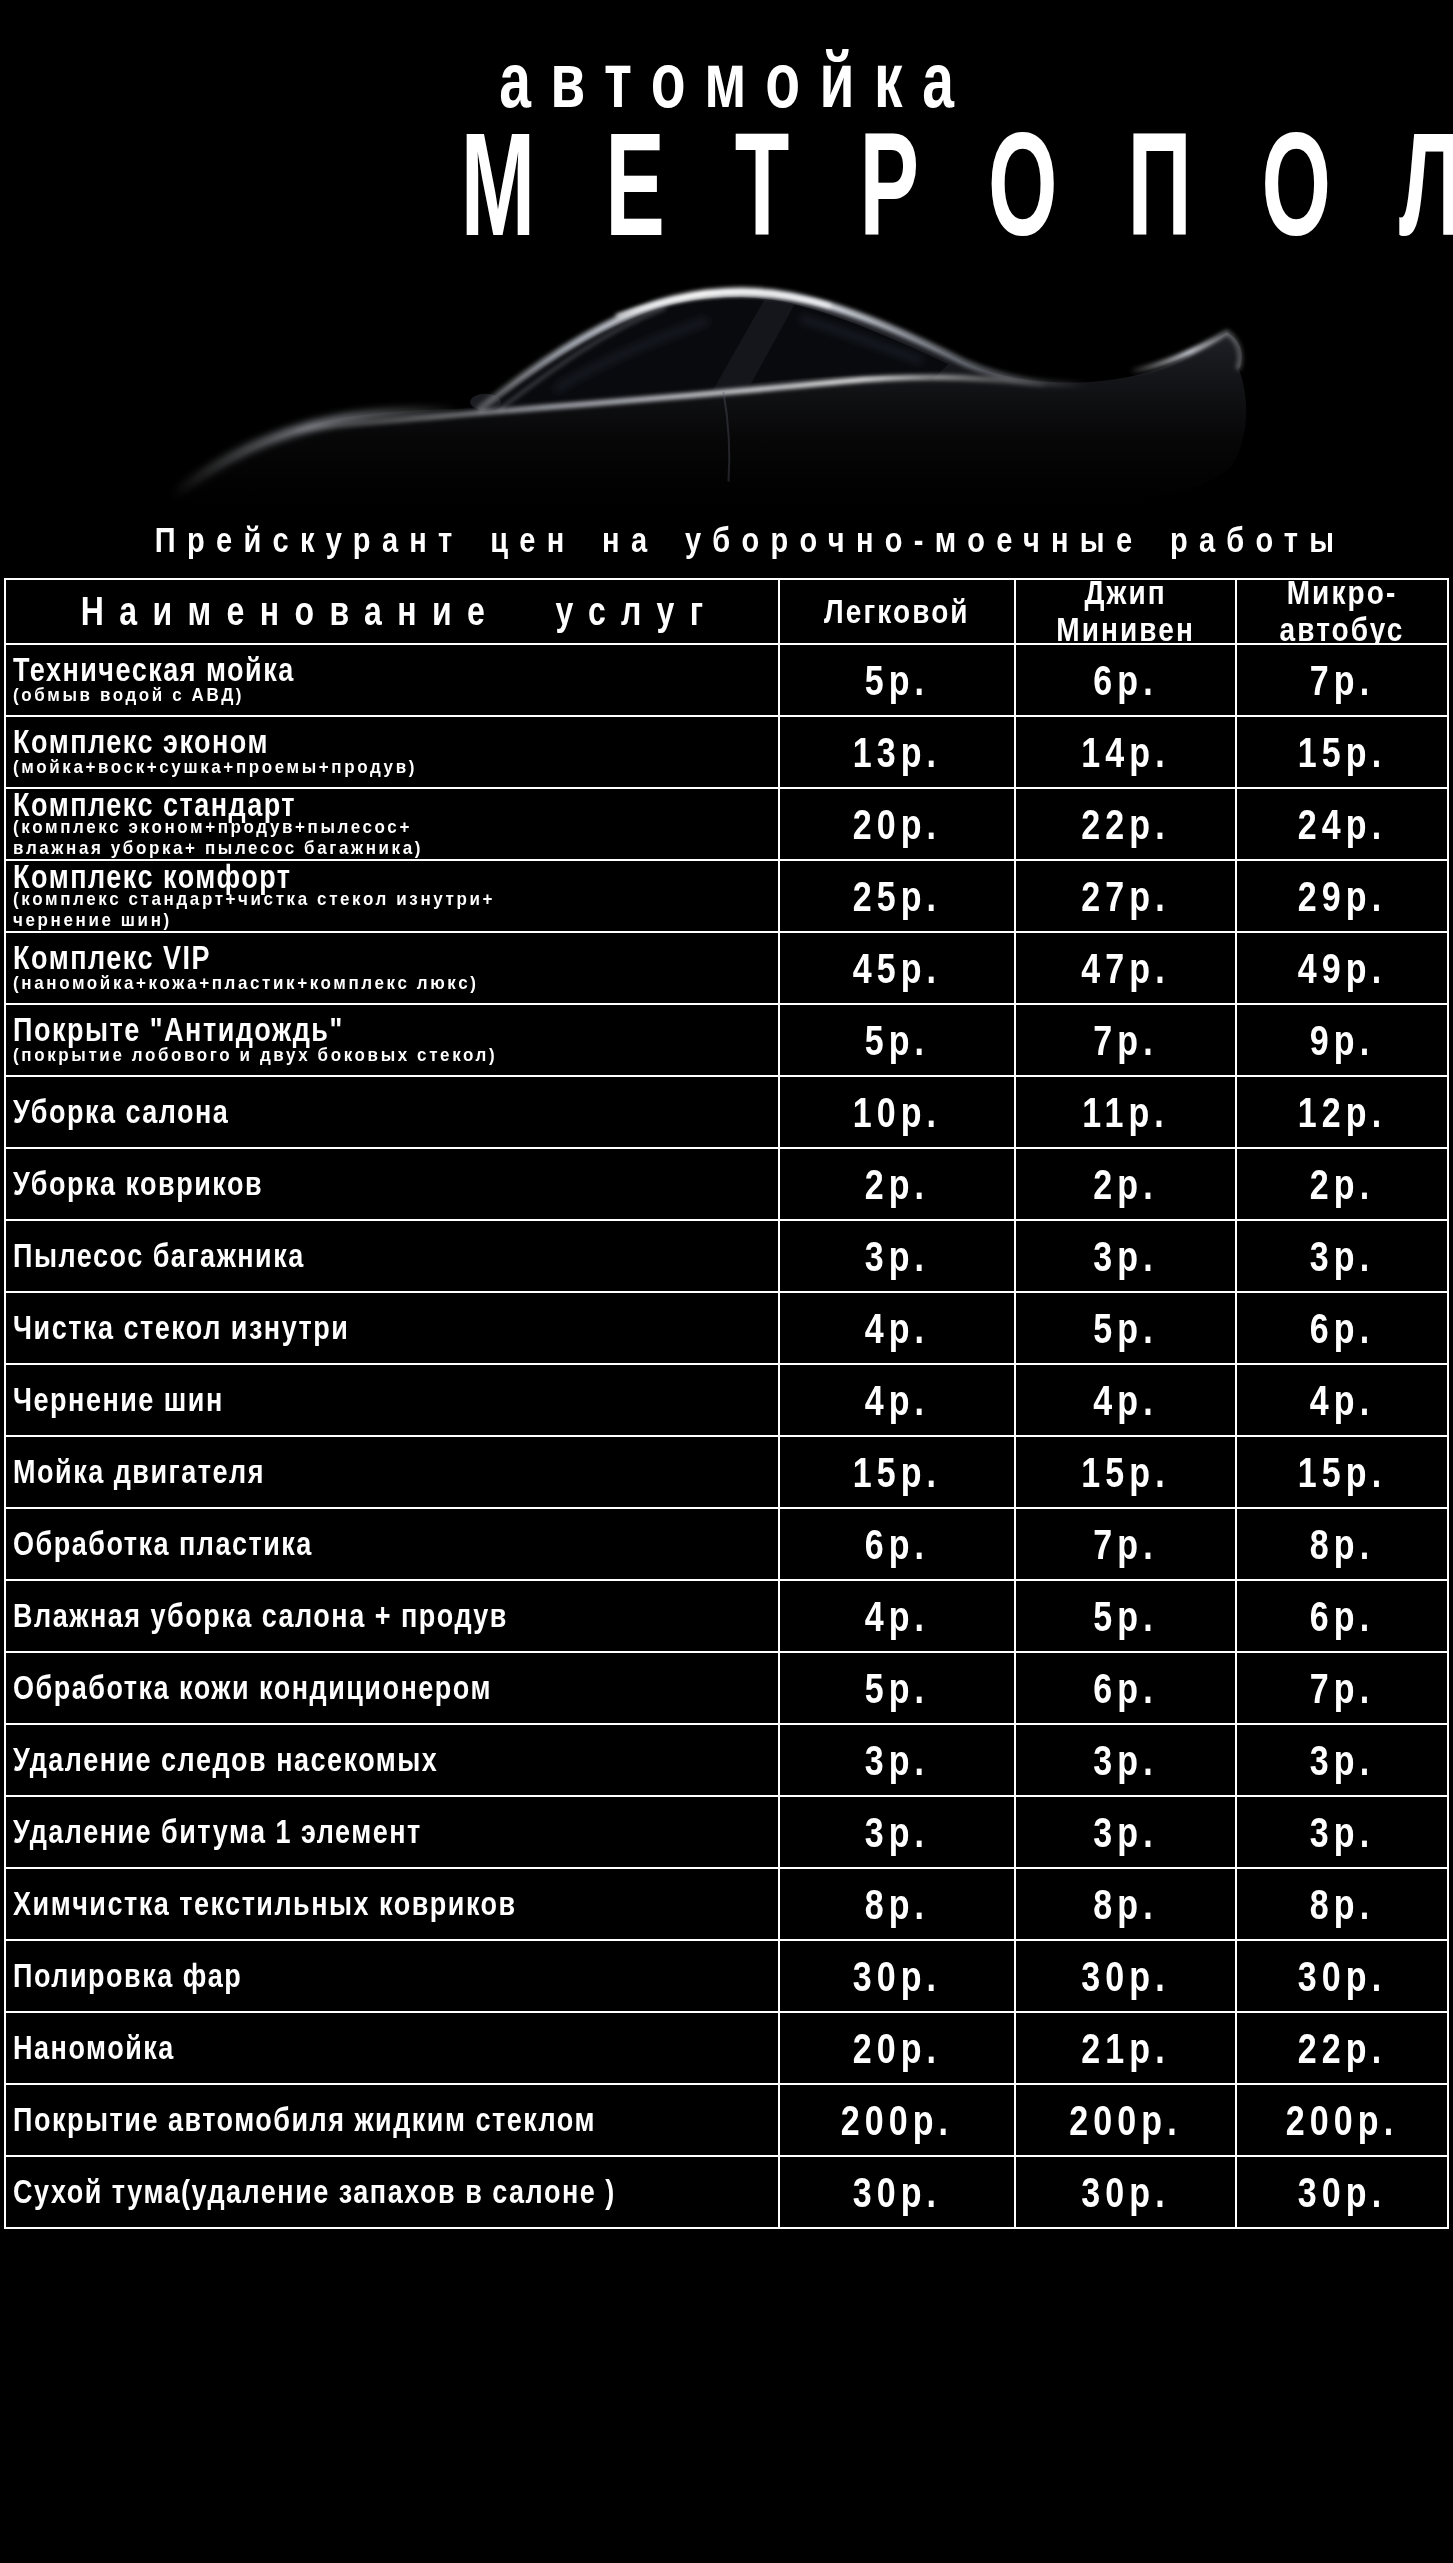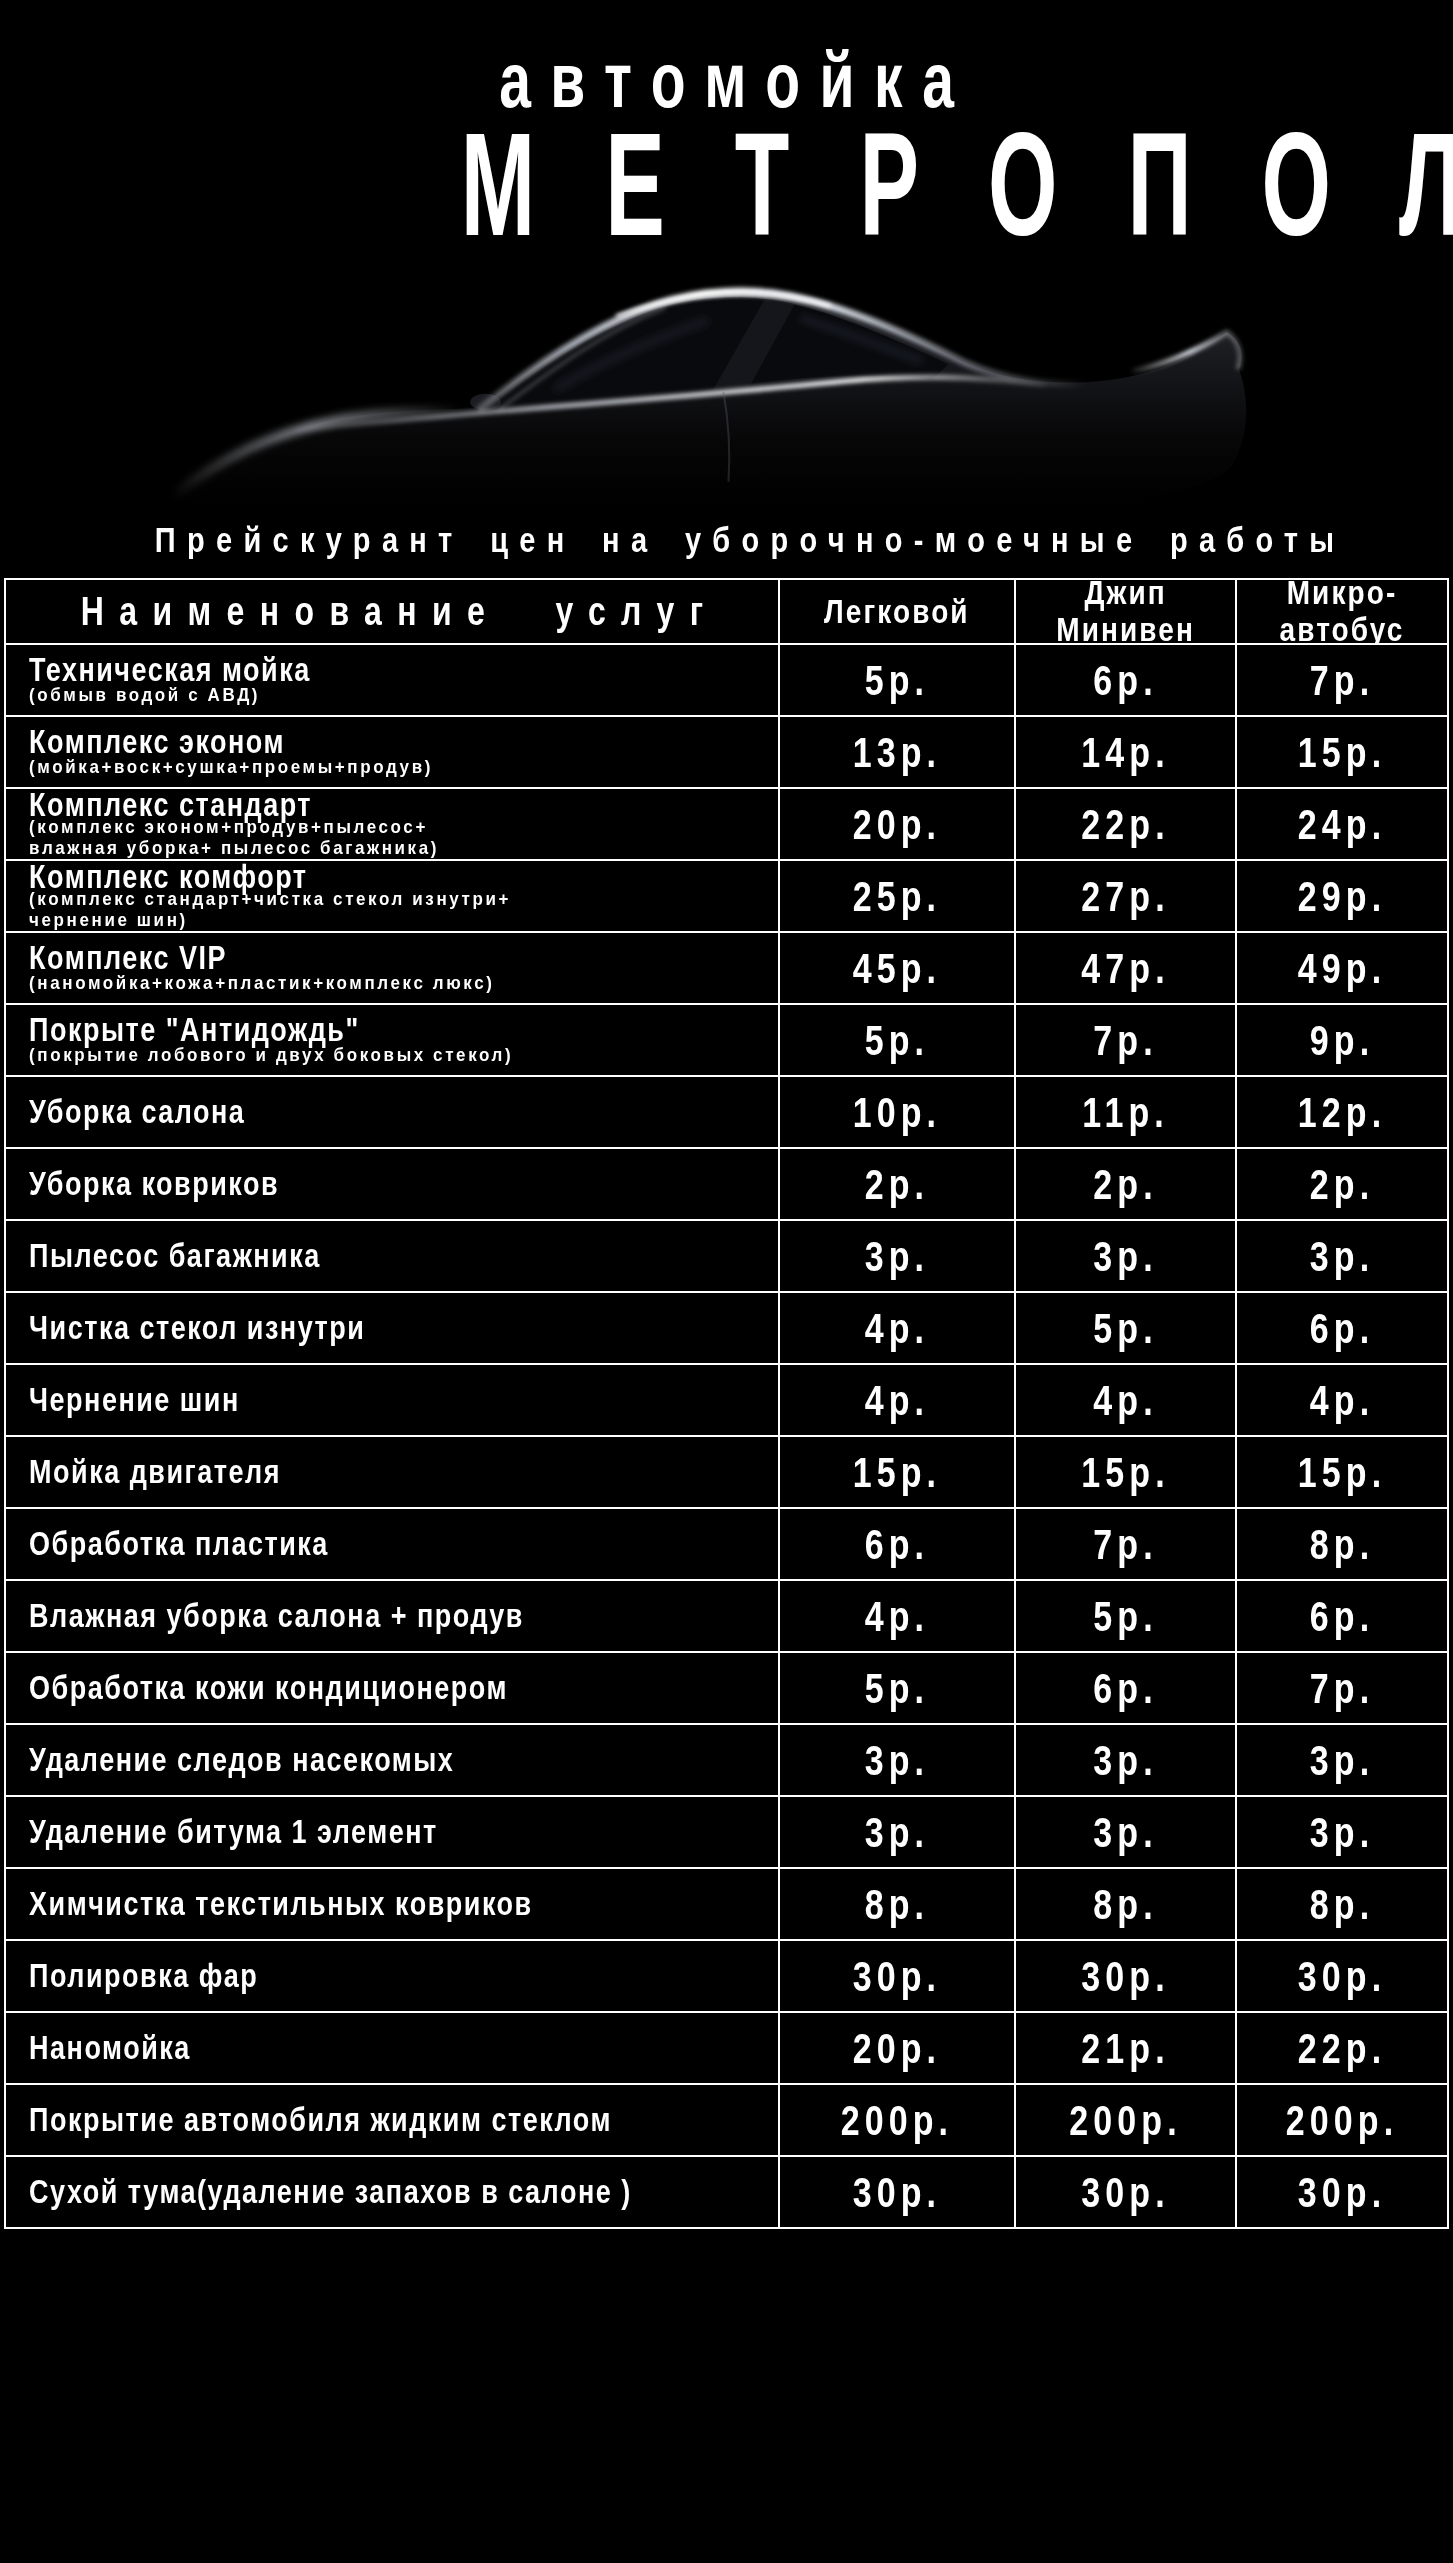--- a/index.html
+++ b/index.html
@@ -48,21 +48,21 @@
     letter-spacing:15.4px;word-spacing:31px;padding-left:15.4px;
     transform:scaleY(1.25);transform-origin:center center;
     text-align:center;white-space:pre-line;
   }
   th.h-col div{
     font-weight:bold;font-size:28px;line-height:1.12;
     letter-spacing:2.1px;
     transform:scaleY(1.2);transform-origin:center center;
     text-align:center;white-space:pre-line;
   }
-  td.c-name{vertical-align:middle;padding-left:23px;}
+  td.c-name{vertical-align:middle;padding-left:7px;}
   .svc-name{
     font-weight:bold;font-size:27px;line-height:1.12;letter-spacing:1.5px;
     transform:scaleY(1.22);transform-origin:left center;white-space:nowrap;
   }
   .svc-sub{
     font-weight:bold;font-size:17px;line-height:1.08;letter-spacing:2.6px;
     transform:scaleY(1.12);transform-origin:left center;white-space:pre-line;
   }
   td.c-price{vertical-align:middle;text-align:center;}
   .price{

